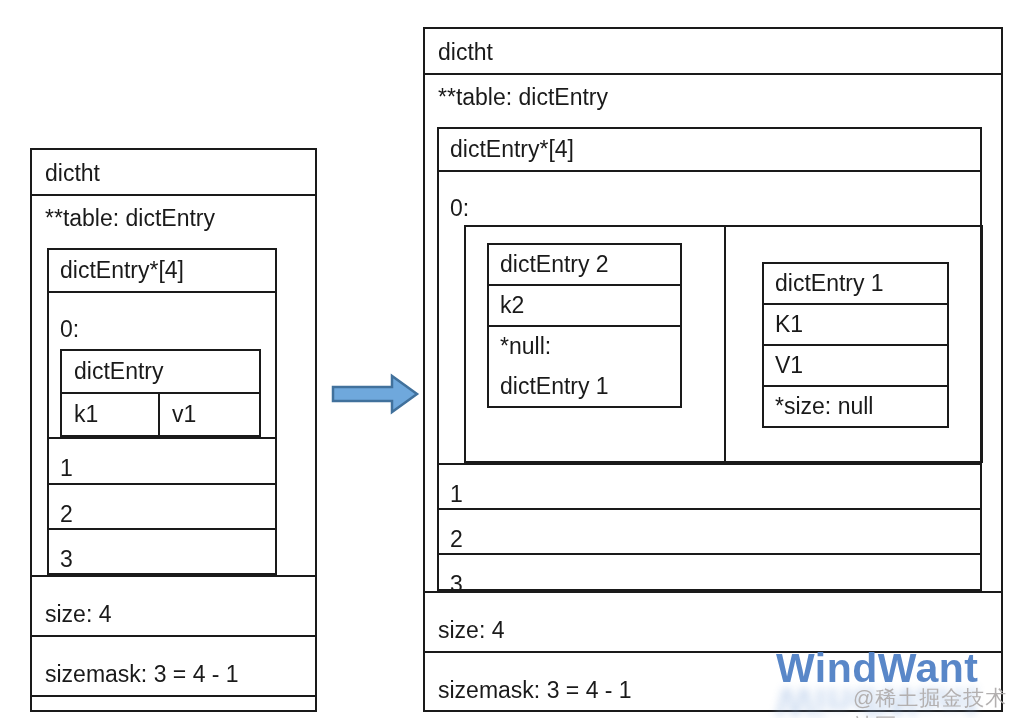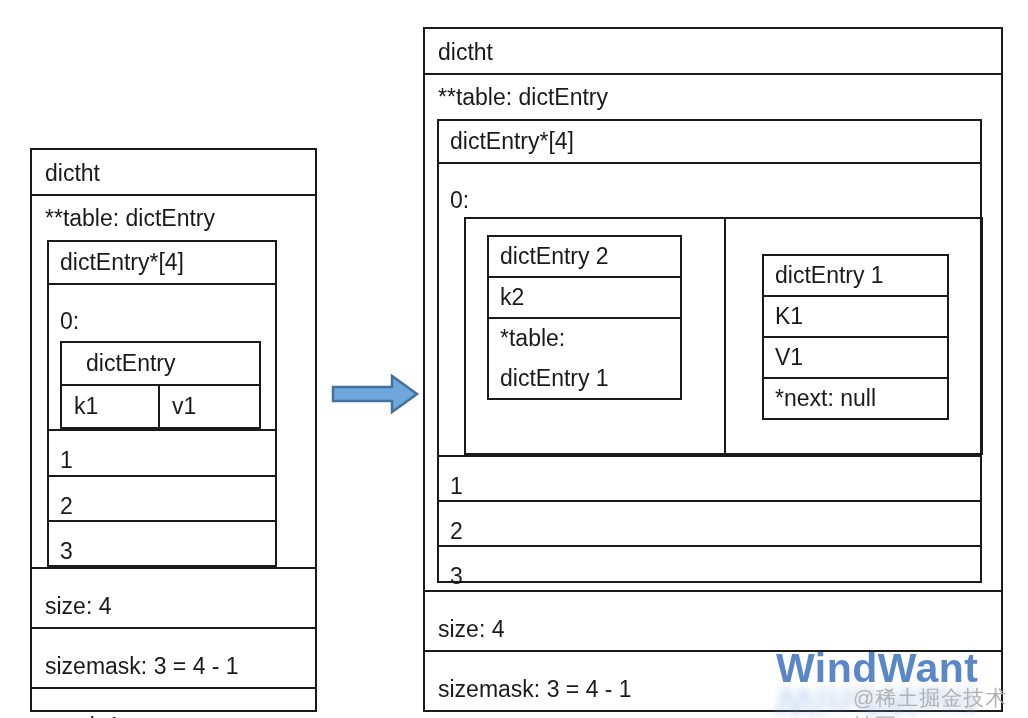--- a/index.html
+++ b/index.html
@@ -4,38 +4,38 @@
 <style>
   * { margin:0; padding:0; box-sizing:border-box; }
   html,body { width:1028px; height:718px; background:#ffffff; overflow:hidden;
               font-family:"Liberation Sans", sans-serif; color:#1a1a1a; }
   .canvas { position:relative; width:1028px; height:718px; background:#ffffff; }
 
   
   .dictht { position:absolute; border:2px solid #1a1a1a; background:#fff;
             display:flex; flex-direction:column; font-size:23px; line-height:27px; }
   .box-header { border-bottom:2px solid #1a1a1a; padding:10px 13px 7px; }
-  .tbl-label  { padding:9px 13px 8px; }
+  .tbl-label  { padding:9px 13px 16px; }
   .flex-sp    { flex:1; }
   .stat-row   { border-top:2px solid #1a1a1a; padding:24px 13px 7px; }
 
   
   .array-box  { border:2px solid #1a1a1a; display:flex; flex-direction:column;gap:16px; }
   .array-header { border-bottom:2px solid #1a1a1a; padding:7px 11px; }
   .bucket0    { border-bottom:2px solid #1a1a1a; }
   .bucket0-label { padding:7px 11px 3px; }
   .bucket-row { border-bottom:2px solid #1a1a1a; height:42px; display:flex;
                 align-items:center; padding-left:11px; }
   .bucket-row.last { border-bottom:none; flex:1; }
 
   
   .box-before { left:30px; top:148px; width:287px; height:564px; }
   .box-before .array-box { margin-left:15px; width:230px; height:327px; }
   .entry-table { border:2px solid #1a1a1a; margin:3px 0 0 11px; width:201px; background:#fff; }
-  .entry-title { border-bottom:2px solid #1a1a1a; padding:7px 24px; }
+  .entry-title { border-bottom:2px solid #1a1a1a; padding:7px 12px; }
   .entry-cells { display:flex; }
   .entry-cells .cell { padding:7px 12px; }
   .entry-cells .key  { width:98px; border-right:2px solid #1a1a1a; }
   .entry-cells .val  { flex:1; }
 
   
   .box-after { left:423px; top:27px; width:580px; height:685px; }
   .box-after .array-box { margin-left:12px; width:545px; height:464px; }
   .bucket-pair { margin-left:25px; width:519px; height:238px; border:2px solid #1a1a1a;
                  display:flex; }
@@ -107,31 +107,31 @@
 
       <div class="bucket0">
         <div class="bucket0-label">0:</div>
 
         <div class="bucket-pair">
           <div class="pair-left">
             <div class="chain-table t2">
               <div class="trow">dictEntry 2</div>
               <div class="trow">k2</div>
               <div class="trow lastrow">
-                <div>*table:</div>
+                <div>*null:</div>
                 <div class="next2-line2">dictEntry 1</div>
               </div>
             </div>
           </div>
           <div class="pair-right">
             <div class="chain-table t1">
               <div class="trow">dictEntry 1</div>
               <div class="trow">K1</div>
               <div class="trow">V1</div>
-              <div class="trow lastrow">*next: null</div>
+              <div class="trow lastrow">*size: null</div>
             </div>
           </div>
         </div>
       </div>
 
       <div class="bucket-row">1</div>
       <div class="bucket-row">2</div>
       <div class="bucket-row last">3</div>
     </div>
 

